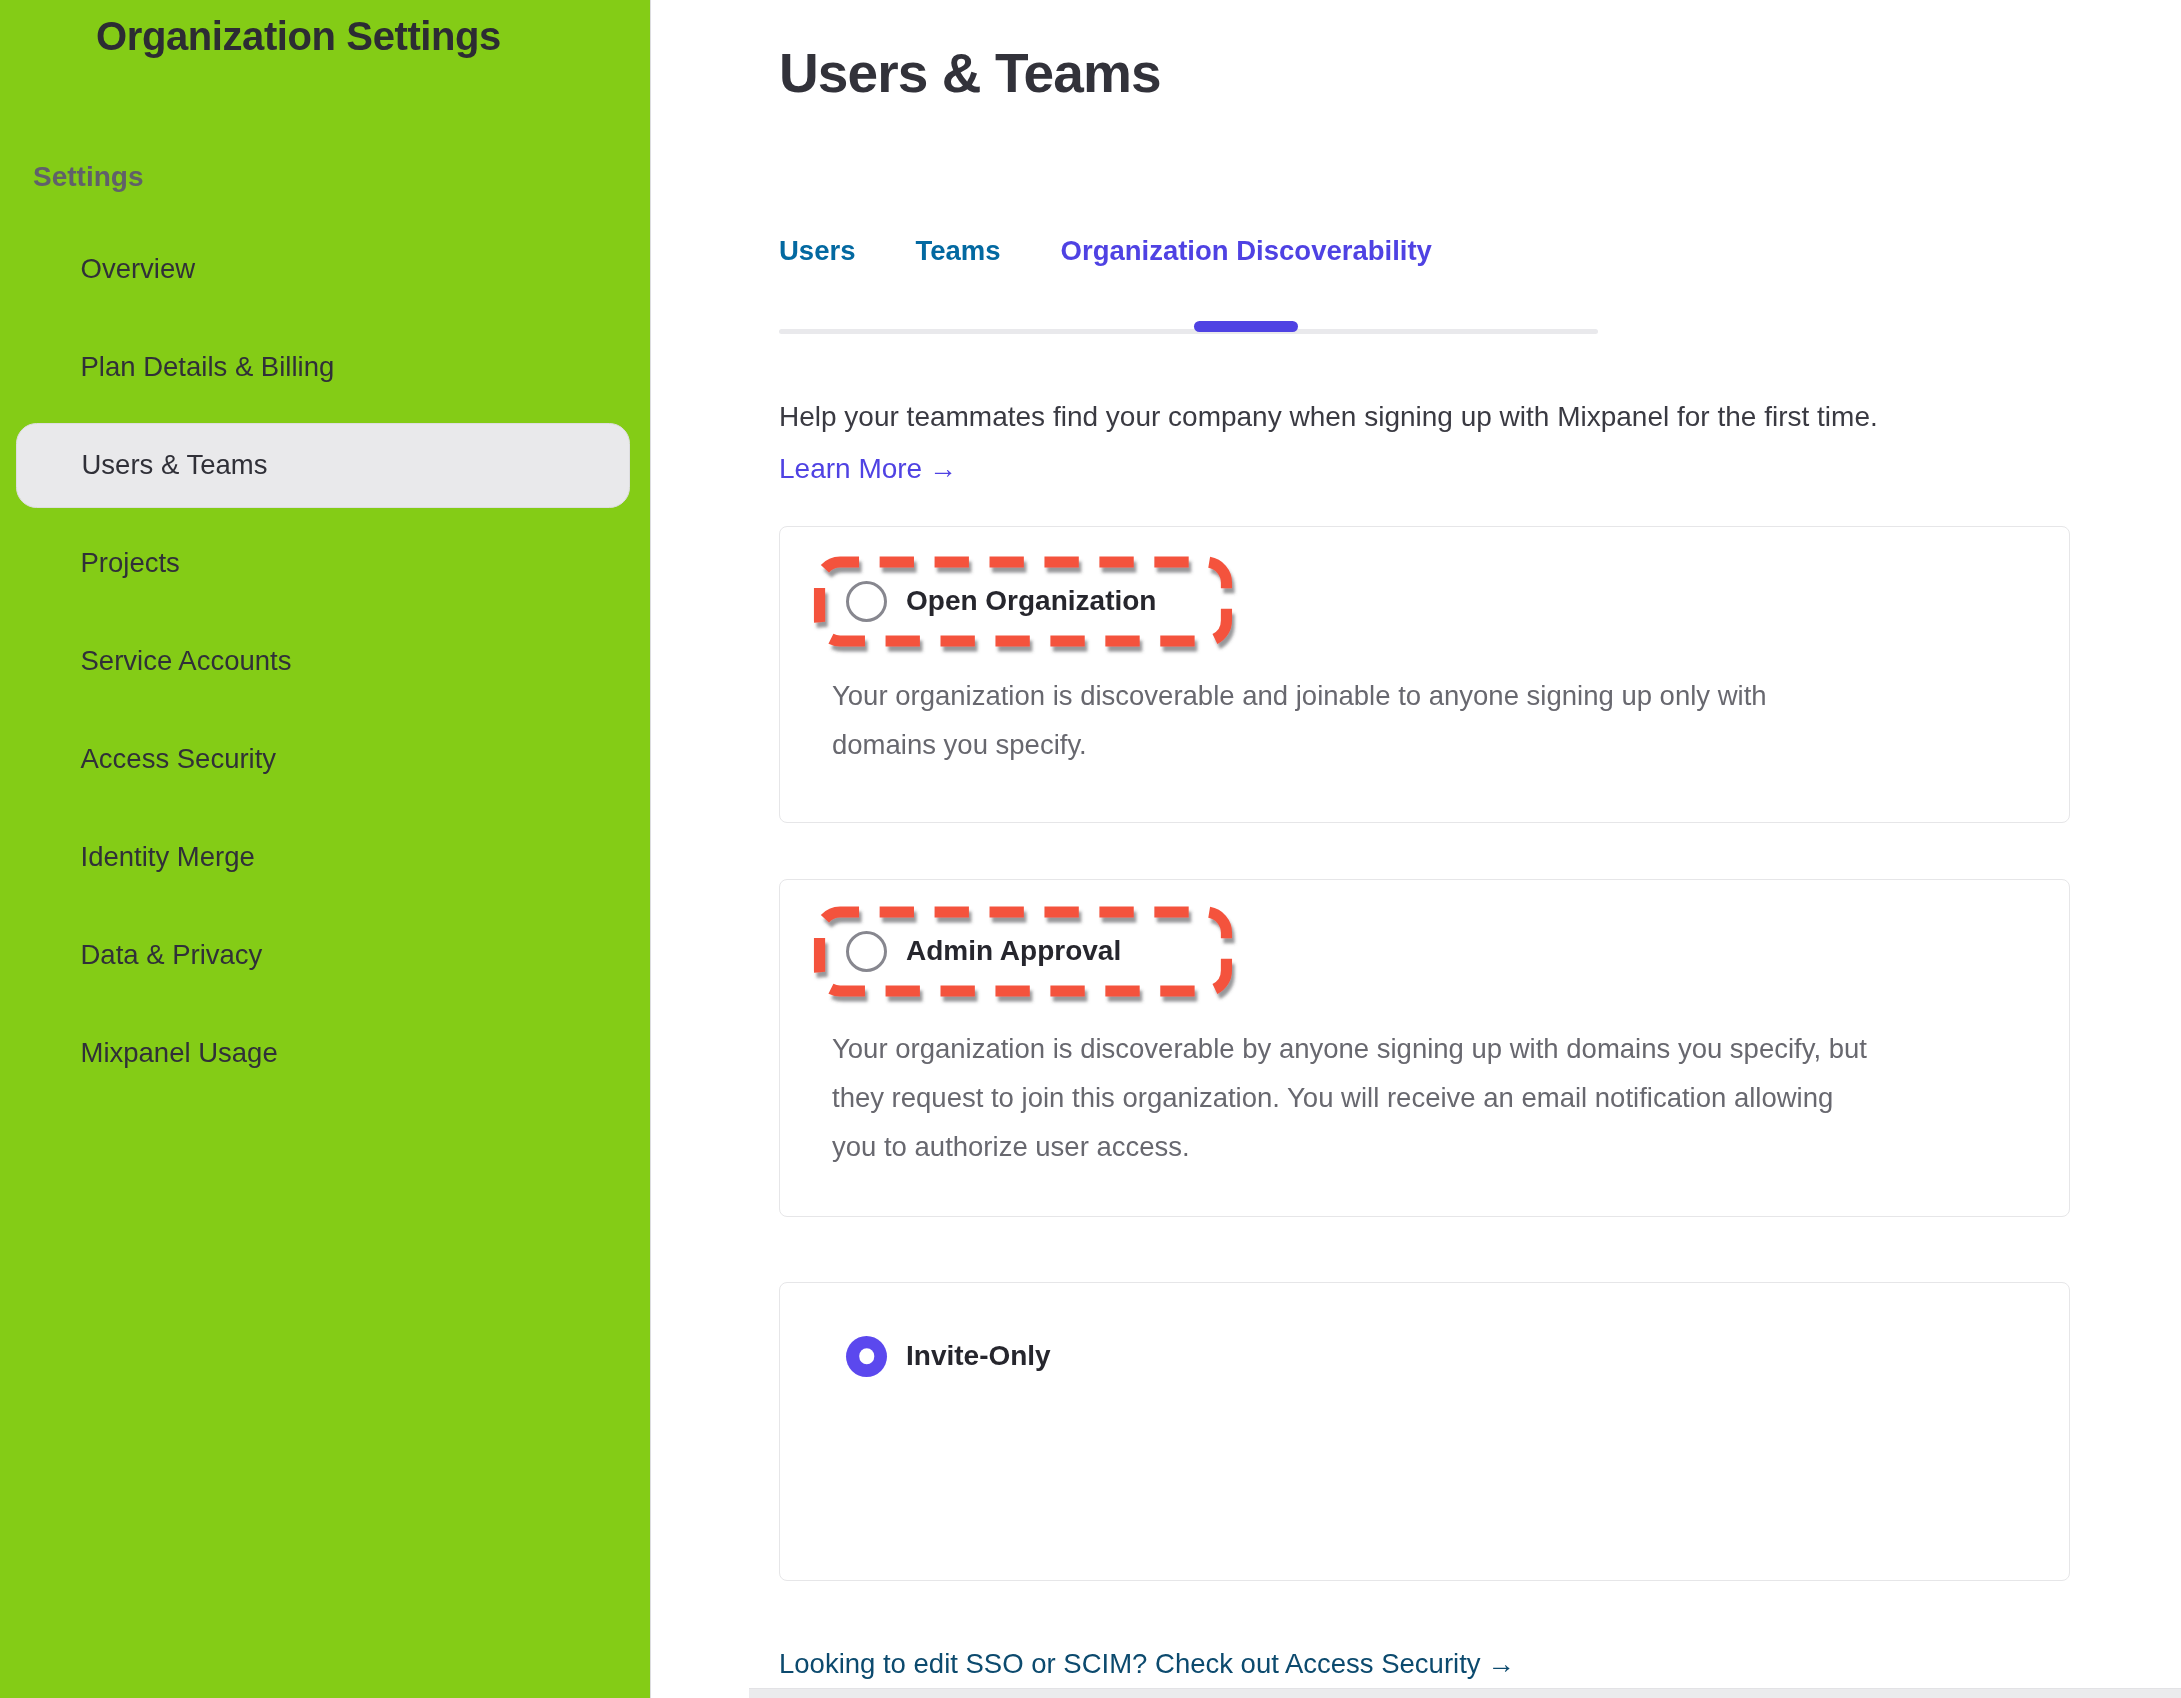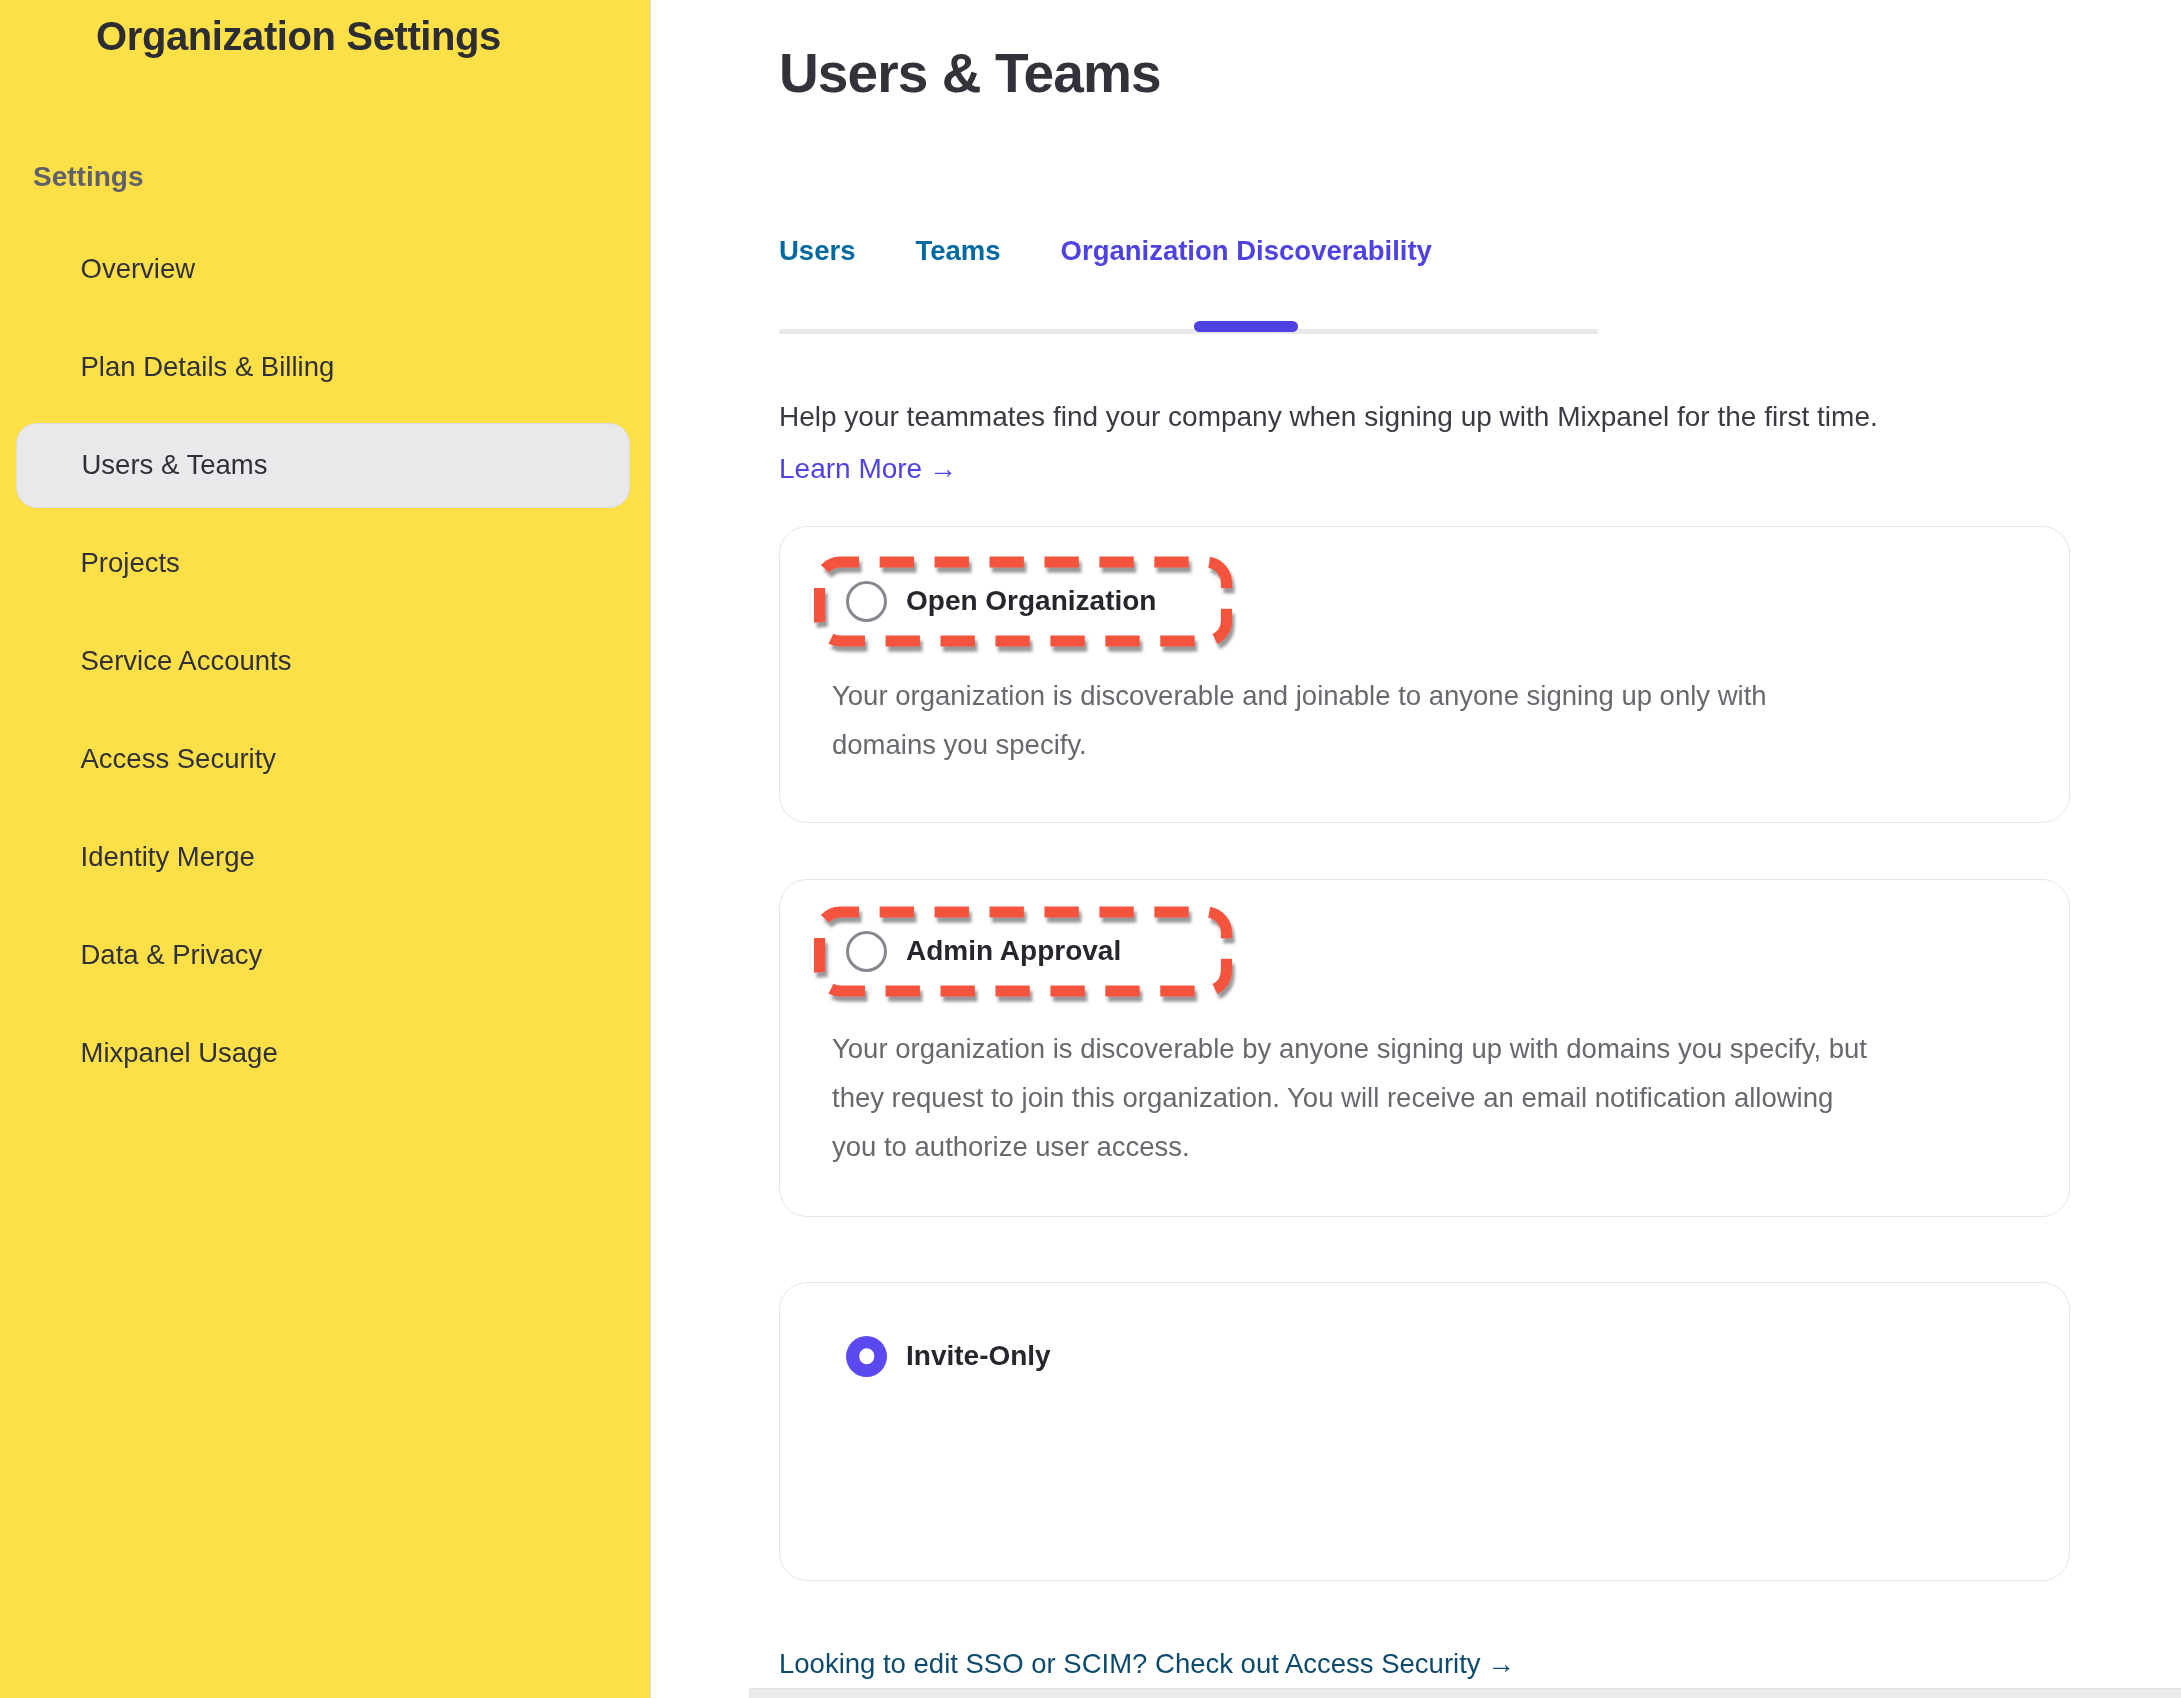--- a/index.html
+++ b/index.html
@@ -1,21 +1,21 @@
 <!DOCTYPE html>
 <html style="font-size:13.8px"><head>
 <meta charset="utf-8">
 <style>
   * { margin:0; padding:0; box-sizing:border-box; }
   html,body { width:2182px; height:1698px; background:#ffffff; overflow:hidden;
               font-family:"Liberation Sans", sans-serif; color:#2e2e36; }
 
   
   .sidebar { position:absolute; left:0; top:0; width:651px; height:1698px;
-             background:#fde047; border-right:1.7px solid #dcdcdf; }
+             background:#84cc16; border-right:1.7px solid #dcdcdf; }
   .sidebar-title { margin:13.8px 0 0 96px; font-size:40px; font-weight:700;
                    color:#2c2c33; letter-spacing:-0.4px; }
   .sidebar-section { margin:102px 0 0 33px; font-size:28px; font-weight:700;
                      color:#60606a; }
   .side-items { margin-top:34px; }
   .side-item { margin:0 0 13px 15.5px; width:614px; height:85px;
                display:flex; align-items:center; padding-left:65px;
                font-size:27.5px; color:#303038; border-radius:20.6px; cursor:pointer; }
   .side-item.selected { background:#e9e9eb; border:1.7px solid #dddde0; }
 
@@ -36,21 +36,21 @@
   .tabs-underline { margin-top:52px; width:819px; height:5.2px;
                     background:#e9e9ec; border-radius:2.6px; }
 
   .intro { margin-top:65px; font-size:28px; color:#3a3a42; line-height:36px;
            max-width:1394px; }
   .learn-more { margin-top:15.5px; font-size:28px; line-height:36px;
                 color:#4f42e3; cursor:pointer; display:inline-block; }
   .learn-more .arrow { margin-left:6.9px; }
 
   .option-card { position:relative; width:1291px; border:1.7px solid #e6e6e8;
-                 border-radius:28px; background:#ffffff;
+                 border-radius:8px; background:#ffffff;
                  padding:144px 69px 0 52px; }
   .card-1 { margin-top:39px; height:297px; }
   .card-2 { margin-top:56px; height:338px; }
   .card-3 { margin-top:65px; height:299px; }
 
   .option-head { position:absolute; left:33px; width:420px; height:91px;
                  display:flex; align-items:center; cursor:pointer; }
   .card-1 .option-head { top:29px; }
   .card-2 .option-head { top:26px; }
   .card-3 .option-head { top:28px; }

